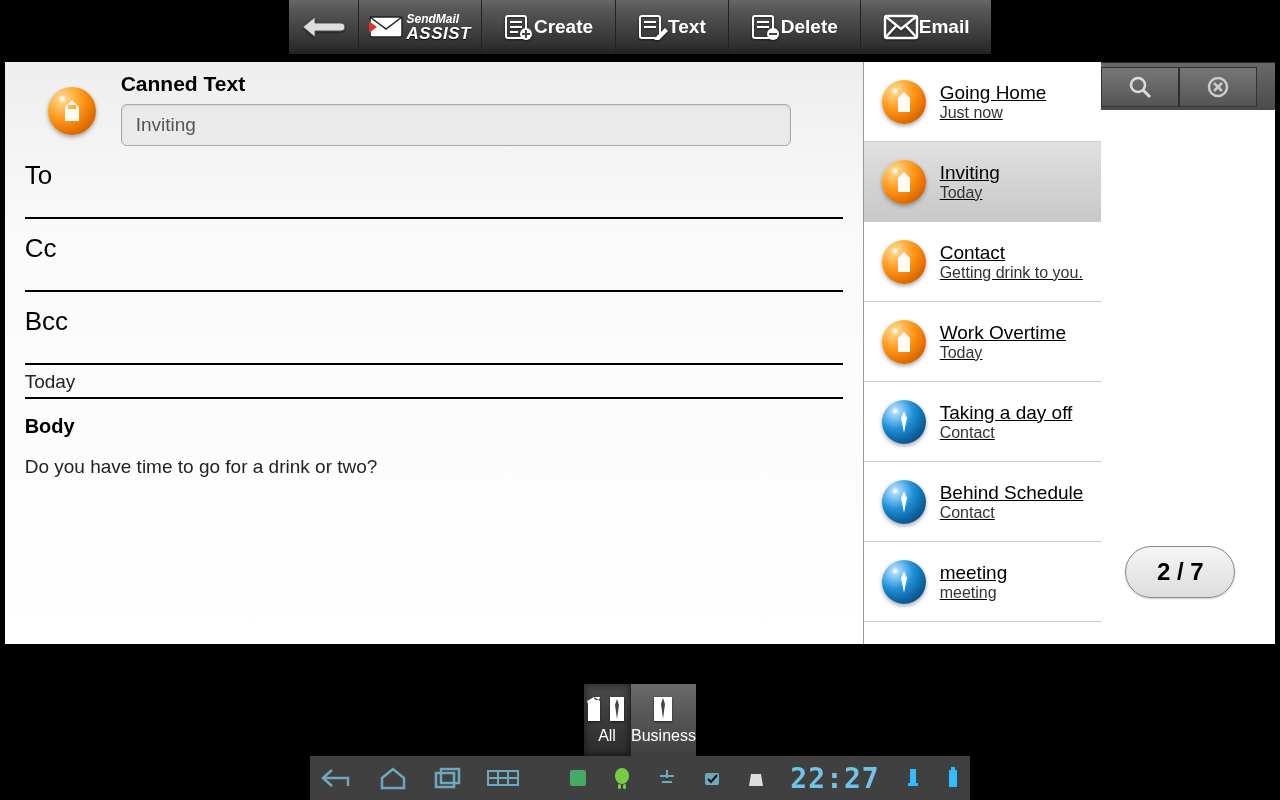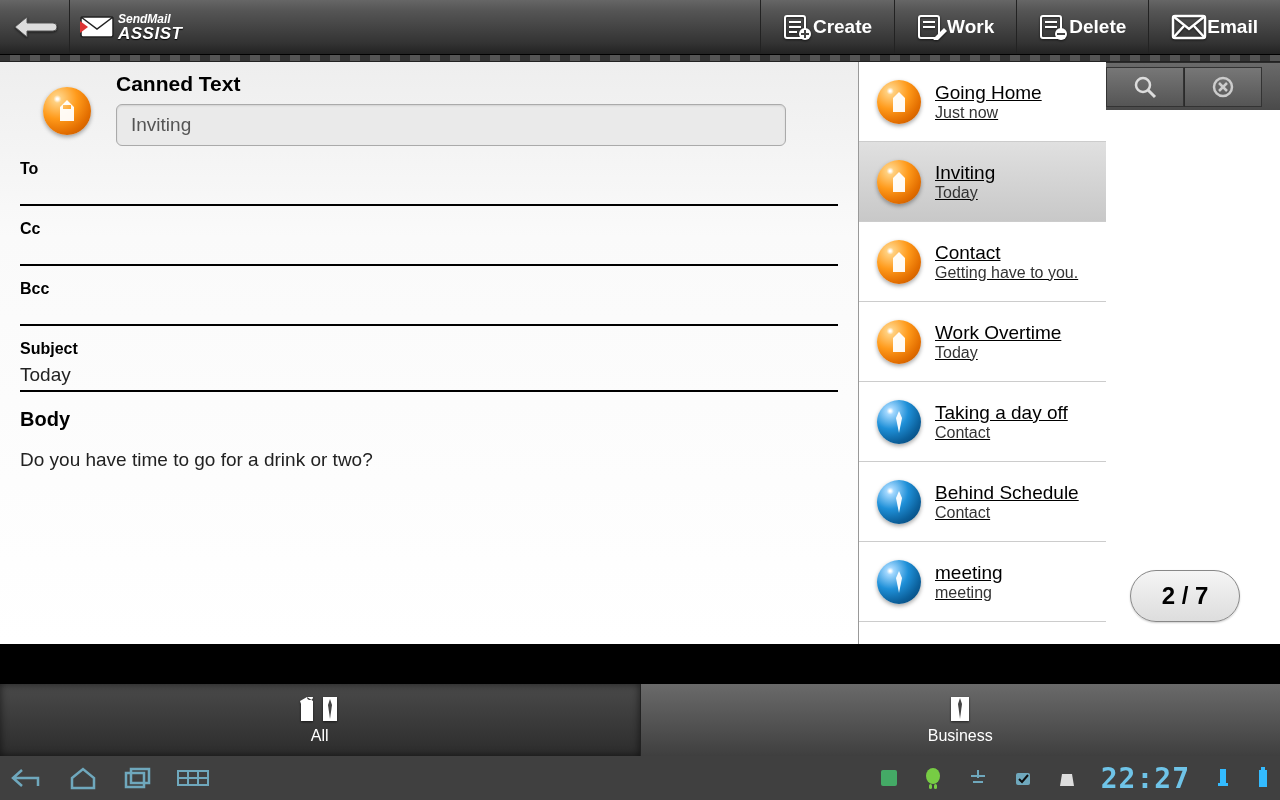--- a/index.html
+++ b/index.html
@@ -1,17 +1,17 @@
 <!DOCTYPE html>
 <html><head>
 <meta charset="utf-8">
 <style>
   * { box-sizing: border-box; margin: 0; padding: 0; }
   html, body { width: 1280px; height: 800px; overflow: hidden; font-family: "Segoe UI", Arial, sans-serif; background: #000; }
-  .app { width: 1280px; height: 800px; display: flex; flex-direction: column; }
+  .app { width: 1280px; height: 800px; display: flex; flex-direction: column; align-items: center; }
 
   
   .toolbar {
     height: 55px; display: flex; align-items: stretch;
     background: linear-gradient(#666,#555 20%,#444 50%,#333 80%,#222);
     border-bottom: 1px solid #000;
   }
   .back-btn { width: 70px; display:flex; align-items:center; justify-content:center; border-right:1px solid #222;}
   .back-btn svg { filter: drop-shadow(0 1px 1px rgba(0,0,0,.6)); }
   .brand { flex:0 0 auto; display:flex; align-items:center; padding:0 10px; gap:4px; }
@@ -43,21 +43,21 @@
   .orb.orange { background:radial-gradient(circle at 30% 25%,#fff 0%,#fff 2%,#ffd080 8%,#ff9a1a 40%,#e36e00 70%,#b34f00 100%); }
   .orb.blue { background:radial-gradient(circle at 30% 25%,#fff 0%,#fff 2%,#a3d8ff 8%,#1f90d8 40%,#0b5f9a 70%,#063b63 100%); }
   .ct-header-right { flex:1; }
   .ct-title { font-weight:700; font-size:21px; margin-bottom:8px; }
   .ct-input {
     width: 670px; height:42px; border:1px solid #aaa; border-radius:6px; background:#eaeaea;
     padding:0 14px; font-size:19px; color:#555;
     box-shadow:inset 0 1px 2px rgba(0,0,0,.1);
   }
 
-  .field-label { font-weight:700; font-size:16px; margin-top:14px; }
+  .field-label { font-weight:400; font-size:26px; margin-top:14px; }
   .field-line { border-bottom:2px solid #000; height:26px; margin-top:2px; }
   .field-value { font-size:19px; color:#222; padding:6px 0 0 0; }
   .section-sep { border:none; border-top:2px solid #000; margin-top:4px; }
 
   .body-label { font-weight:700; font-size:20px; margin-top:16px; }
   .body-text { font-size:19px; color:#222; margin-top:18px; }
 
   
   .right-list { flex:1; overflow:auto; }
   .item {
@@ -75,21 +75,21 @@
     border-top:1px solid #2a2a2a;
   }
   .rf-btn {
     width:78px; height:40px; background:linear-gradient(#777,#555); border:1px solid #333;
     display:flex; align-items:center; justify-content:center;
   }
   .rf-btn:first-child {margin-right:0;}
   .rf-btn + .rf-btn { border-left:1px solid #2a2a2a; }
 
   .pager {
-    position:absolute; right:40px; top:508px; z-index:5;
+    position:absolute; right:40px; top:484px; z-index:5;
   }
   .pager-badge {
     min-width:110px; height:52px; border-radius:26px; border:1px solid #888;
     background:linear-gradient(#f5f5f5,#ddd);
     display:flex; align-items:center; justify-content:center; font-size:24px; font-weight:700;
     box-shadow:0 1px 2px rgba(0,0,0,.2);
   }
 
   
   .tabs { height:72px; display:flex; background:linear-gradient(#6a6a6a,#3f3f3f);margin-top:40px; }
@@ -141,21 +141,21 @@
       </svg>
       <span>Create</span>
     </div>
     <div class="tool-btn">
       <svg width="30" height="26" viewBox="0 0 30 26">
         <rect x="2" y="2" width="20" height="22" rx="2" fill="none" stroke="#fff" stroke-width="2"></rect>
         <line x1="6" y1="8" x2="18" y2="8" stroke="#fff" stroke-width="2"></line>
         <line x1="6" y1="13" x2="18" y2="13" stroke="#fff" stroke-width="2"></line>
         <path d="M17 24 L27 14 L30 17 L20 27 L16 28 Z" fill="#fff"></path>
       </svg>
-      <span>Work</span>
+      <span>Text</span>
     </div>
     <div class="tool-btn">
       <svg width="30" height="26" viewBox="0 0 30 26">
         <rect x="2" y="2" width="20" height="22" rx="2" fill="none" stroke="#fff" stroke-width="2"></rect>
         <line x1="6" y1="8" x2="18" y2="8" stroke="#fff" stroke-width="2"></line>
         <line x1="6" y1="13" x2="18" y2="13" stroke="#fff" stroke-width="2"></line>
         <circle cx="22" cy="20" r="6" fill="#fff"></circle>
         <line x1="18" y1="20" x2="26" y2="20" stroke="#444" stroke-width="2"></line>
       </svg>
       <span>Delete</span>
@@ -190,21 +190,20 @@
 
       <div class="field-label">To</div>
       <div class="field-line"><span></span></div>
 
       <div class="field-label">Cc</div>
       <div class="field-line"><span></span></div>
 
       <div class="field-label">Bcc</div>
       <div class="field-line"><span></span></div>
 
-      <div class="field-label">Subject</div>
       <div class="field-value">Today</div>
       <hr class="section-sep">
 
       <div class="body-label">Body</div>
       <div class="body-text">Do you have time to go for a drink or two?</div>
     </div>
 
     <div class="right pos-rel">
       <div class="right-list" id="right-list">
           <div class="item">
@@ -230,21 +229,21 @@
             </div>
           </div>
           <div class="item">
             <div class="orb orange">
               <svg viewBox="0 0 44 44" width="44" height="44" style="position:absolute;inset:0;">
                 <path d="M22 12 L16 18 L16 32 L28 32 L28 18 Z" fill="#fff" opacity=".95"></path>
               </svg>
             </div>
             <div class="item-texts">
               <div class="item-title">Contact</div>
-              <div class="item-sub">Getting have to you.</div>
+              <div class="item-sub">Getting drink to you.</div>
             </div>
           </div>
           <div class="item">
             <div class="orb orange">
               <svg viewBox="0 0 44 44" width="44" height="44" style="position:absolute;inset:0;">
                 <path d="M22 12 L16 18 L16 32 L28 32 L28 18 Z" fill="#fff" opacity=".95"></path>
               </svg>
             </div>
             <div class="item-texts">
               <div class="item-title">Work Overtime</div>

